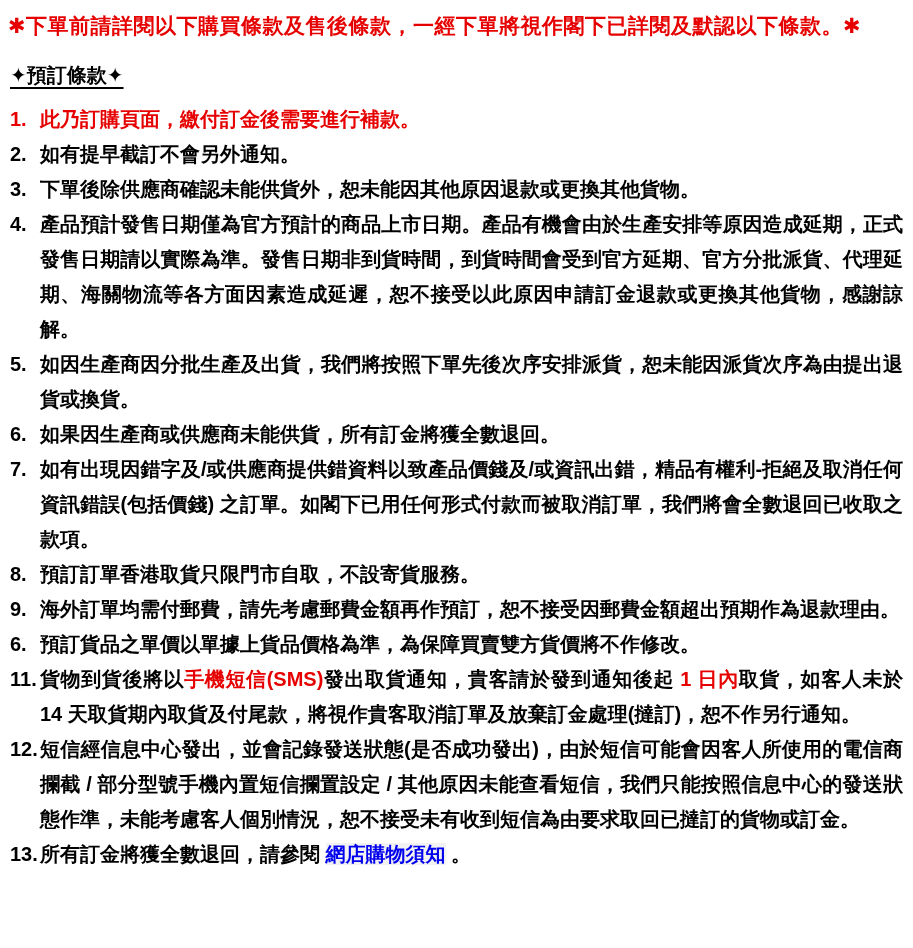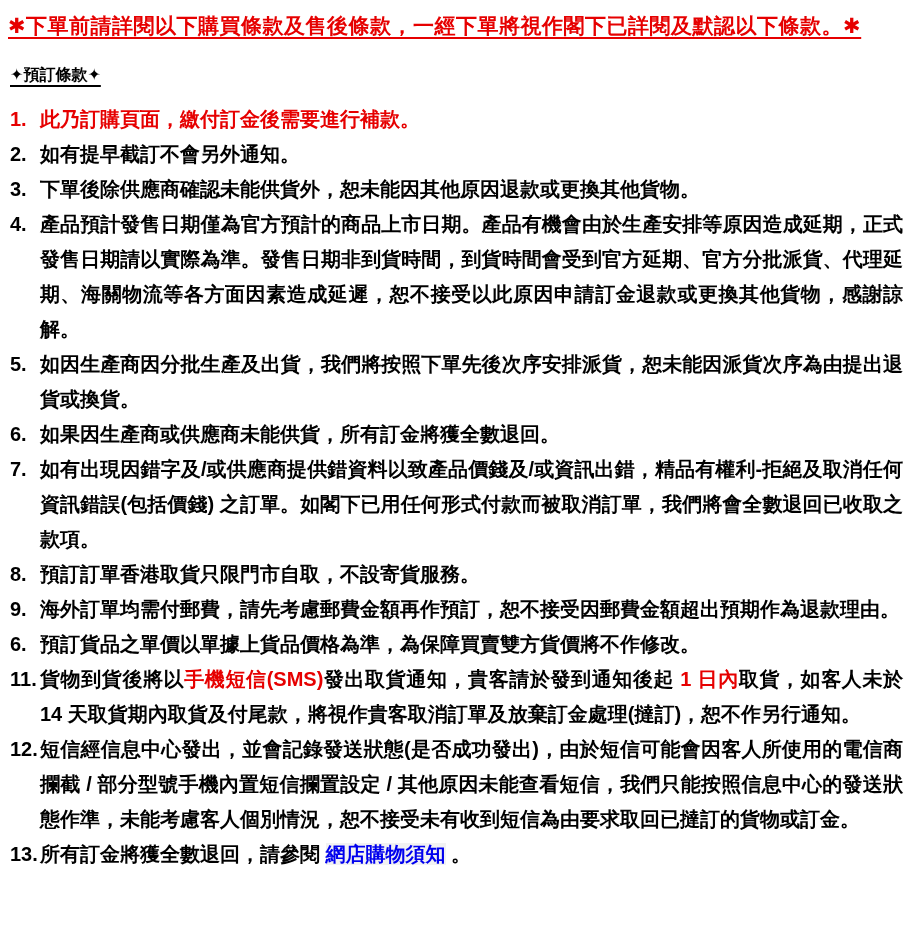--- a/index.html
+++ b/index.html
@@ -19,29 +19,28 @@
     font-weight:700;
     -webkit-font-smoothing:antialiased;
   }
   .page{
     padding:12px 8px 16px 8px;
   }
   .notice{
     color:var(--red);
     font-size:21px;
     line-height:28px;
-    text-decoration:underline;
     text-underline-offset:4px;
     text-decoration-thickness:2px;
     letter-spacing:0.5px;
   }
   .section-title{
     display:inline-block;
     margin:22px 0 0 2px;
-    font-size:16px;
+    font-size:20px;
     line-height:26px;
     color:var(--ink);
     text-decoration:underline;
     text-underline-offset:5px;
     text-decoration-thickness:2px;
   }
   .terms{
     margin-top:14px;
     font-size:20px;
   }

